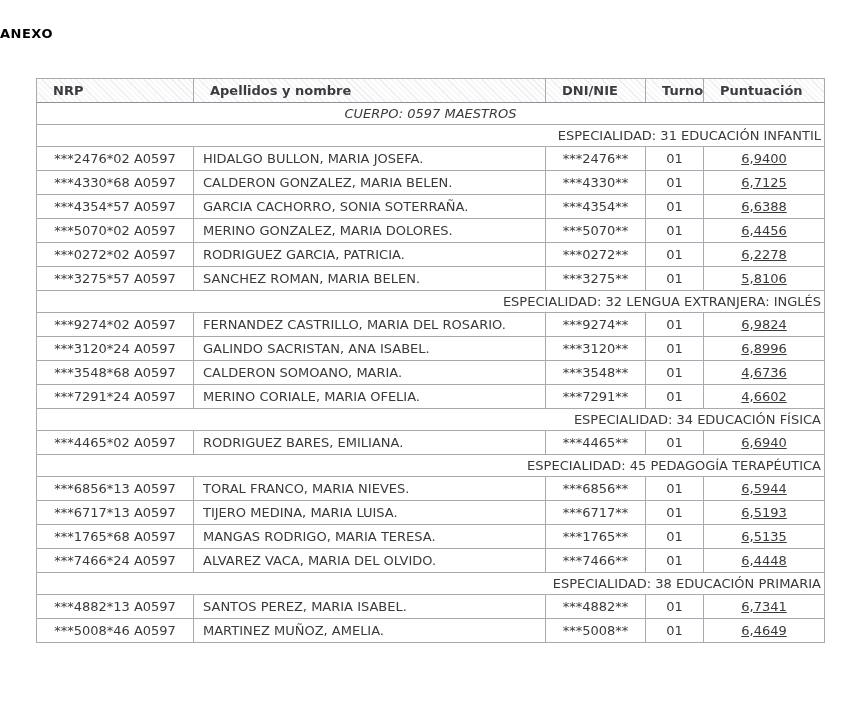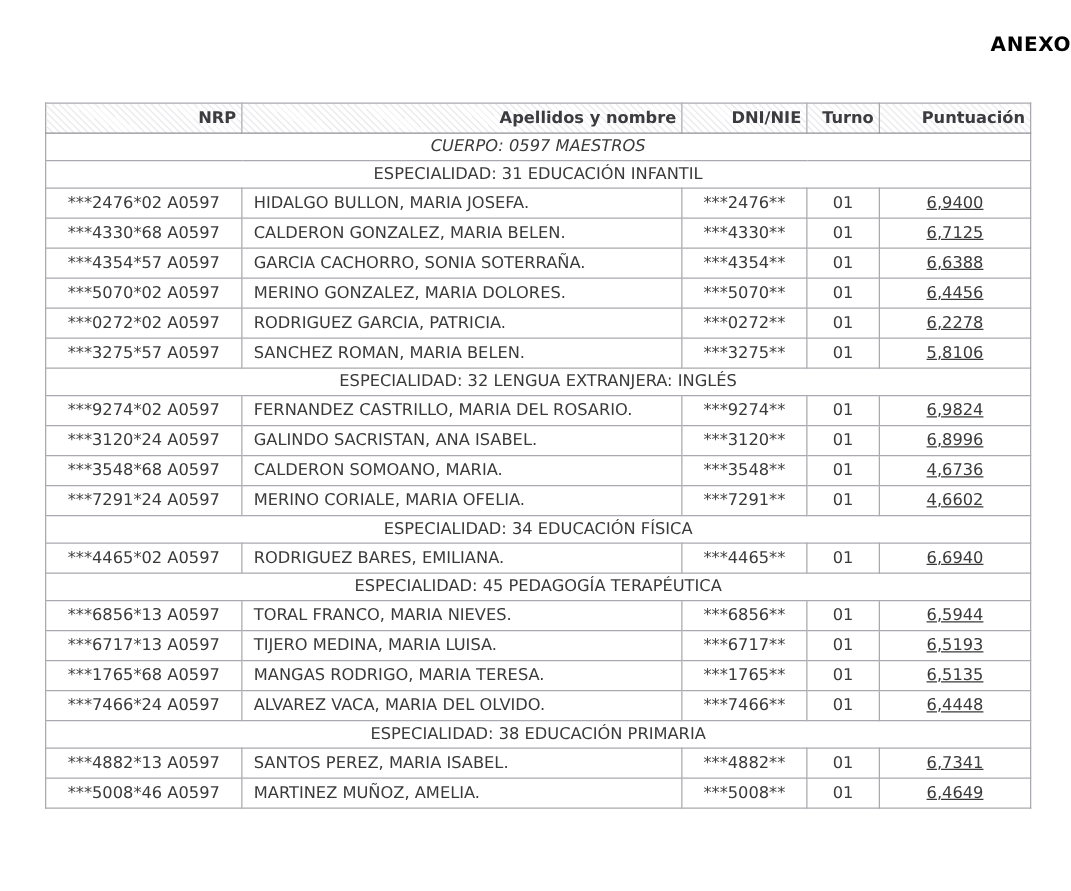--- a/index.html
+++ b/index.html
@@ -20,22 +20,22 @@
   }
   .page{
     position:relative;
     width:857px;
     height:713px;
     overflow:hidden;
   }
   .title{
     margin:0;
     padding-top:26px;
-    text-align:right;
-    font-size:16px;
+    text-align:left;
+    font-size:13px;
     font-weight:bold;
     color:var(--title);
     letter-spacing:0.5px;
   }
   table.anexo{
     border-collapse:collapse;
     table-layout:fixed;
     width:788px;
     margin-left:36px;
     margin-top:37px;
@@ -43,40 +43,40 @@
   table.anexo th,
   table.anexo td{
     border:1px solid var(--border);
     font-size:13px;
     overflow:hidden;
     white-space:nowrap;
   }
   table.anexo thead th{
     font-weight:bold;
     color:#3b3b40;
-    padding:4px 4px;
-    text-align:right;
+    padding:4px 16px;
+    text-align:left;
     border-bottom:1px solid var(--header-border);
     background-image:repeating-linear-gradient(
       45deg,
       #ffffff 0px,
       #ffffff 3px,
       var(--header-hatch) 3px,
       var(--header-hatch) 4px
     );
   }
   tr.cuerpo-row td{
     font-style:italic;
     text-align:center;
     padding:3px 4px;
     margin-top:35px;
   }
   tr.section-row td{
-    text-align:center;
-    padding:3px 14px;
+    text-align:right;
+    padding:3px 3px;
   }
   tr.data-row td{
     padding:4px 4px;
   }
   td.col-nrp{ text-align:center; }
   td.col-name{ text-align:left; padding-left:9px !important; }
   td.col-dni{ text-align:center; }
   td.col-turno{ text-align:center;margin-top:28px; }
   td.col-puntuacion{ text-align:center;text-decoration:underline; }
 </style>

